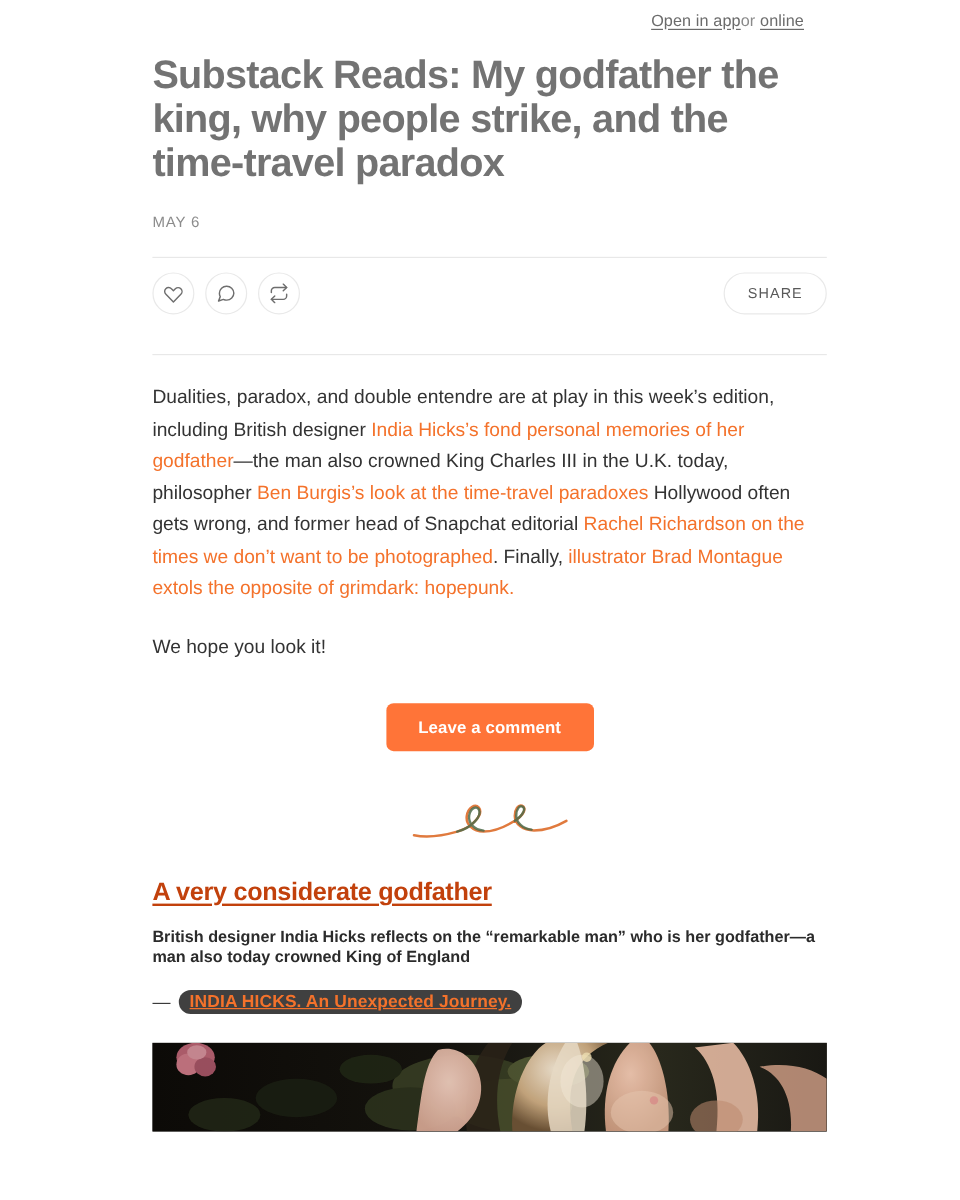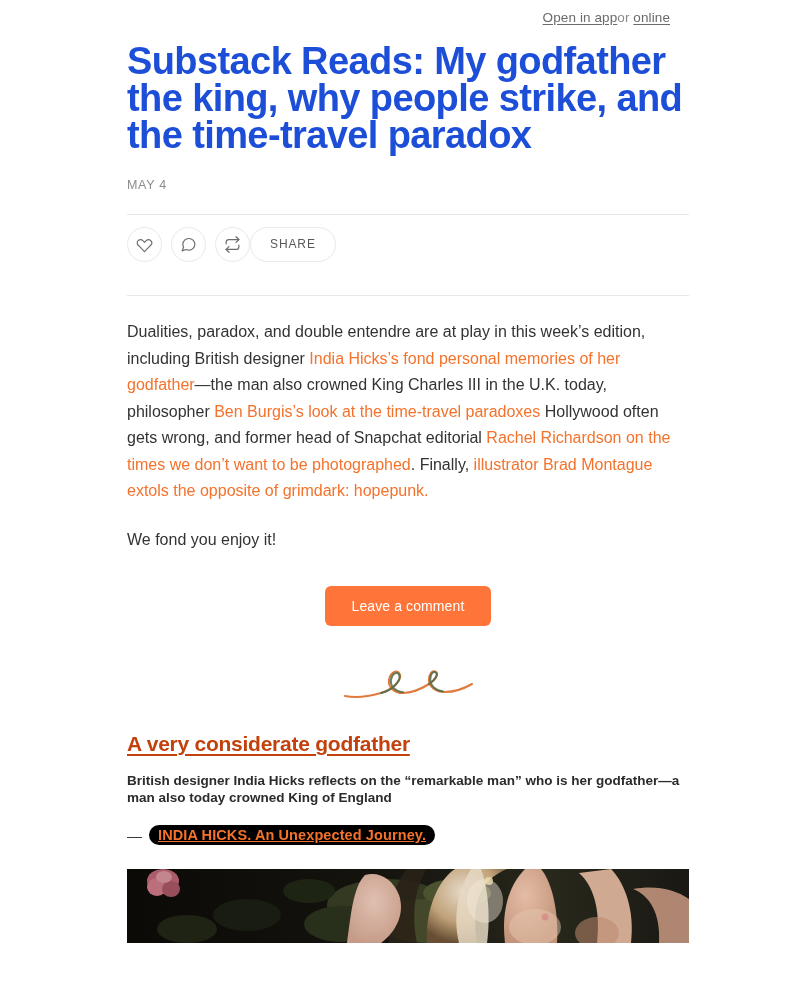--- a/index.html
+++ b/index.html
@@ -42,25 +42,25 @@
   
   .content {
     position: absolute;
     left: 127px;
     top: 0;
     width: 562px;
   }
 
   .post-title {
     margin: 43px 0 0 0;
-    font-size: 38px;
+    font-size: 33px;
     line-height: 37px;
     font-weight: bold;
     letter-spacing: -0.6px;
-    color: #1d4ed8;
+    color: #737373;
     font-family: "Liberation Sans", sans-serif;
   }
 
   .post-date {
     margin-top: 24px;
     font-size: 12.5px;
     letter-spacing: 0.7px;
     color: #8c8c8c;
     font-weight: normal;
   }
@@ -69,21 +69,21 @@
     height: 1px;
     background: #e8e8e8;
     margin-top: 22px;
   }
 
   
   .actionbar {
     height: 58px;
     display: flex;
     align-items: center;
-    justify-content: flex-start;
+    justify-content: space-between;
   }
   .action-left { display: flex; gap: 9px; }
   .icon-btn {
     width: 35px; height: 35px;
     border: 1px solid #e9e9e9;
     border-radius: 50%;
     display: flex;
     align-items: center;
     justify-content: center;
     background: #fff;
@@ -118,21 +118,21 @@
   
   .comment-wrap {
     margin-top: 33px;
     display: flex;
     justify-content: center;
   }
   .comment-btn {
     background: #FF7438;
     color: #ffffff;
     font-size: 14px;
-    font-weight: normal;
+    font-weight: bold;
     letter-spacing: 0.1px;
     border: none;
     border-radius: 6px;
     padding: 13px 27px;
     line-height: 1;
   }
 
   
   .sig-wrap {
     margin-top: 38px;
@@ -170,21 +170,21 @@
   .sec-attr {
     margin-top: 19px;
     font-size: 14px;
     color: #4a4a4a;
     font-weight: bold;
     display: flex;
     align-items: center;
     gap: 7px;
   }
   .sec-attr .pill {
-    background: #000000;
+    background: #404040;
     border-radius: 11px;
     padding: 2px 9px;
     color: #f4722b;
     font-weight: bold;
     font-size: 14.5px;
     letter-spacing: 0.1px;
   }
   .dash { color: #3a3a3a; font-weight: normal; font-size: 15px; }
 
   
@@ -203,21 +203,21 @@
 
 <div class="page">
 
   <div class="topbar">
     <a href="#">Open in app</a><span class="sep">or</span> <a href="#">online</a>
   </div>
 
   <div class="content">
 
     <h1 class="post-title">Substack Reads: My godfather the king, why people strike, and the time-travel paradox</h1>
-    <div class="post-date">MAY 4</div>
+    <div class="post-date">MAY 6</div>
 
     <div class="rule"></div>
 
     <div class="actionbar">
       <div class="action-left">
         <div class="icon-btn">
           <span>
             <svg width="17" height="17" viewBox="0 0 24 24" fill="none" stroke="#6e6e6e" stroke-width="1.7" stroke-linecap="round" stroke-linejoin="round">
               <path d="M20.8 6.6a4.6 4.6 0 0 0-6.5 0L12 8.9l-2.3-2.3a4.6 4.6 0 1 0-6.5 6.5l2.3 2.3L12 22l6.5-6.6 2.3-2.3a4.6 4.6 0 0 0 0-6.5z"></path>
             </svg>
@@ -241,21 +241,21 @@
           </span>
         </div>
       </div>
       <div class="share-btn">SHARE</div>
     </div>
 
     <div class="rule"></div>
 
     <div class="body-text">
       <p class="para"><span>Dualities, paradox, and double entendre are at play in this week’s edition, including British designer </span><a class="lk" href="#">India Hicks’s fond personal memories of her godfather</a><span>—the man also crowned King Charles III in the U.K. today, philosopher </span><a class="lk" href="#">Ben Burgis’s look at the time-travel paradoxes</a><span> Hollywood often gets wrong, and former head of Snapchat editorial </span><a class="lk" href="#">Rachel Richardson on the times we don’t want to be photographed</a><span>. Finally, </span><a class="lk" href="#">illustrator Brad Montague extols the opposite of grimdark: hopepunk.</a></p>
-      <p class="para">We fond you enjoy it!</p>
+      <p class="para">We hope you look it!</p>
     </div>
 
     <div class="comment-wrap">
       <button class="comment-btn">Leave a comment</button>
     </div>
 
     <div class="sig-wrap">
       <svg width="135" height="42" viewBox="0 0 135 42" fill="none">
         <path d="M4 32 C14 34 26 33 40 29 C54 25 62 14 58 9 C55 5.5 49 9 48 16 C47 23 53 29 62 29 C72 29 80 25 88 20 C96 15 98 9 94 7.5 C91 6.5 88 10 88 16 C88 23 95 28 104 28 C114 28 124 24 131 20" stroke="#e07a3e" stroke-width="2.1" stroke-linecap="round" fill="none"></path>
         <path d="M40 29 C52 26 61 16 58 10.5 C56 7 51 9.5 50 15.5 C49 22 54 27.5 62 28.2" stroke="#4d6b4a" stroke-width="2" stroke-linecap="round" fill="none" opacity="0.85"></path>

